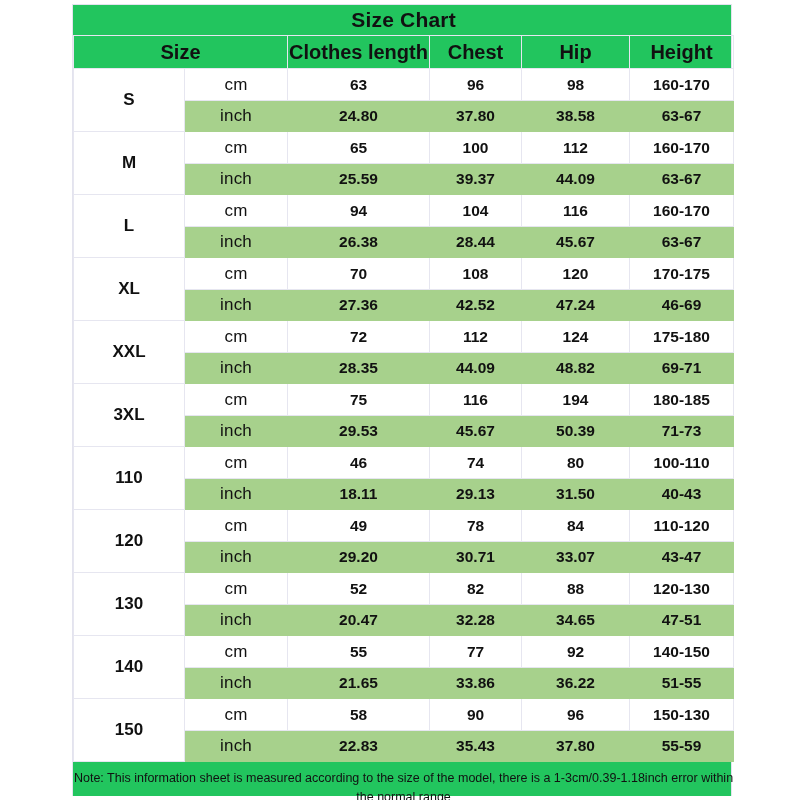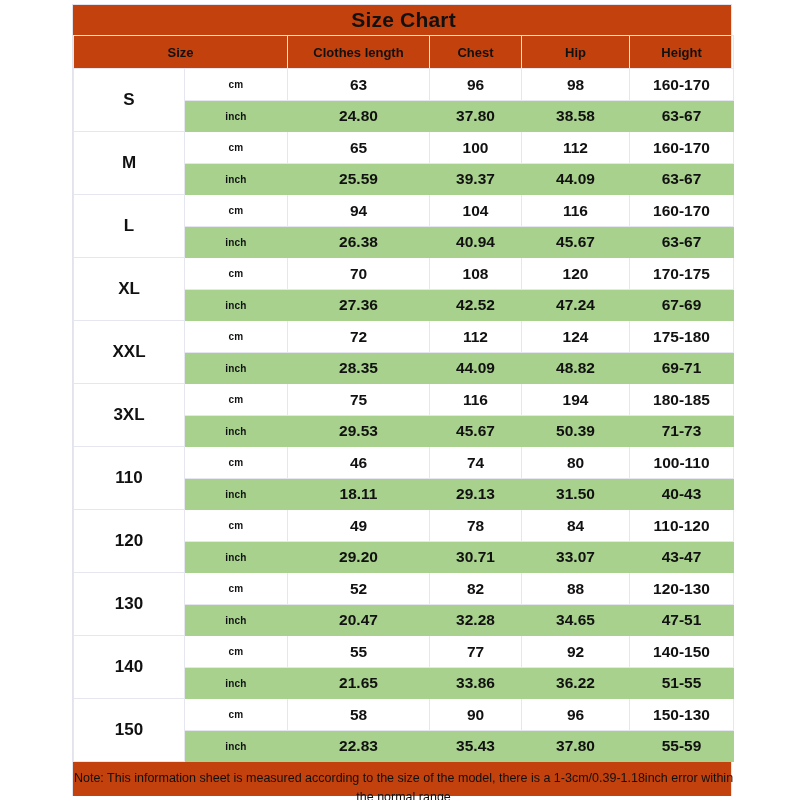--- a/index.html
+++ b/index.html
@@ -22,21 +22,21 @@
 
   #chart-frame {
     position: absolute;
     left: 72px;
     top: 4px;
     width: 660px;
     height: 792px;
     box-sizing: border-box;
     border: 1px solid #e3e3ee;
     border-bottom: none;
-    background: #c2410c;
+    background: #22c55e;
   }
 
   table.size-table {
     width: 100%;
     border-collapse: collapse;
     table-layout: fixed;
   }
 
   table.size-table td,
   table.size-table th {
@@ -62,34 +62,34 @@
     font-weight: bold;
     letter-spacing: 0.2px;
     border-top: none !important;
     border-left: none !important;
     border-right: none !important;
   }
 
   
   .header-cell {
     height: 32px;
-    font-size: 13px;
+    font-size: 20px;
     font-weight: bold;
   }
 
   
   .size-cell {
     font-size: 17px;
     font-weight: bold;
     background: #ffffff;
   }
 
   .unit-cell {
-    font-size: 10px;
-    font-weight: bold;
+    font-size: 17px;
+    font-weight: normal;
     letter-spacing: 0.2px;
   }
 
   .val-cell {
     font-size: 15.5px;
     font-weight: bold;
   }
 
   tr.row-cm td {
     height: 31px;
@@ -192,38 +192,38 @@
             <td class="size-cell" rowspan="2">L</td>
             <td class="unit-cell">cm</td>
             <td class="val-cell">94</td>
             <td class="val-cell">104</td>
             <td class="val-cell">116</td>
             <td class="val-cell">160-170</td>
           </tr>
           <tr class="row-inch group-end">
             <td class="unit-cell">inch</td>
             <td class="val-cell">26.38</td>
-            <td class="val-cell">40.94</td>
+            <td class="val-cell">28.44</td>
             <td class="val-cell">45.67</td>
             <td class="val-cell">63-67</td>
           </tr>
           <tr class="row-cm">
             <td class="size-cell" rowspan="2">XL</td>
             <td class="unit-cell">cm</td>
             <td class="val-cell">70</td>
             <td class="val-cell">108</td>
             <td class="val-cell">120</td>
             <td class="val-cell">170-175</td>
           </tr>
           <tr class="row-inch group-end">
             <td class="unit-cell">inch</td>
             <td class="val-cell">27.36</td>
             <td class="val-cell">42.52</td>
             <td class="val-cell">47.24</td>
-            <td class="val-cell">67-69</td>
+            <td class="val-cell">46-69</td>
           </tr>
           <tr class="row-cm">
             <td class="size-cell" rowspan="2">XXL</td>
             <td class="unit-cell">cm</td>
             <td class="val-cell">72</td>
             <td class="val-cell">112</td>
             <td class="val-cell">124</td>
             <td class="val-cell">175-180</td>
           </tr>
           <tr class="row-inch group-end">

